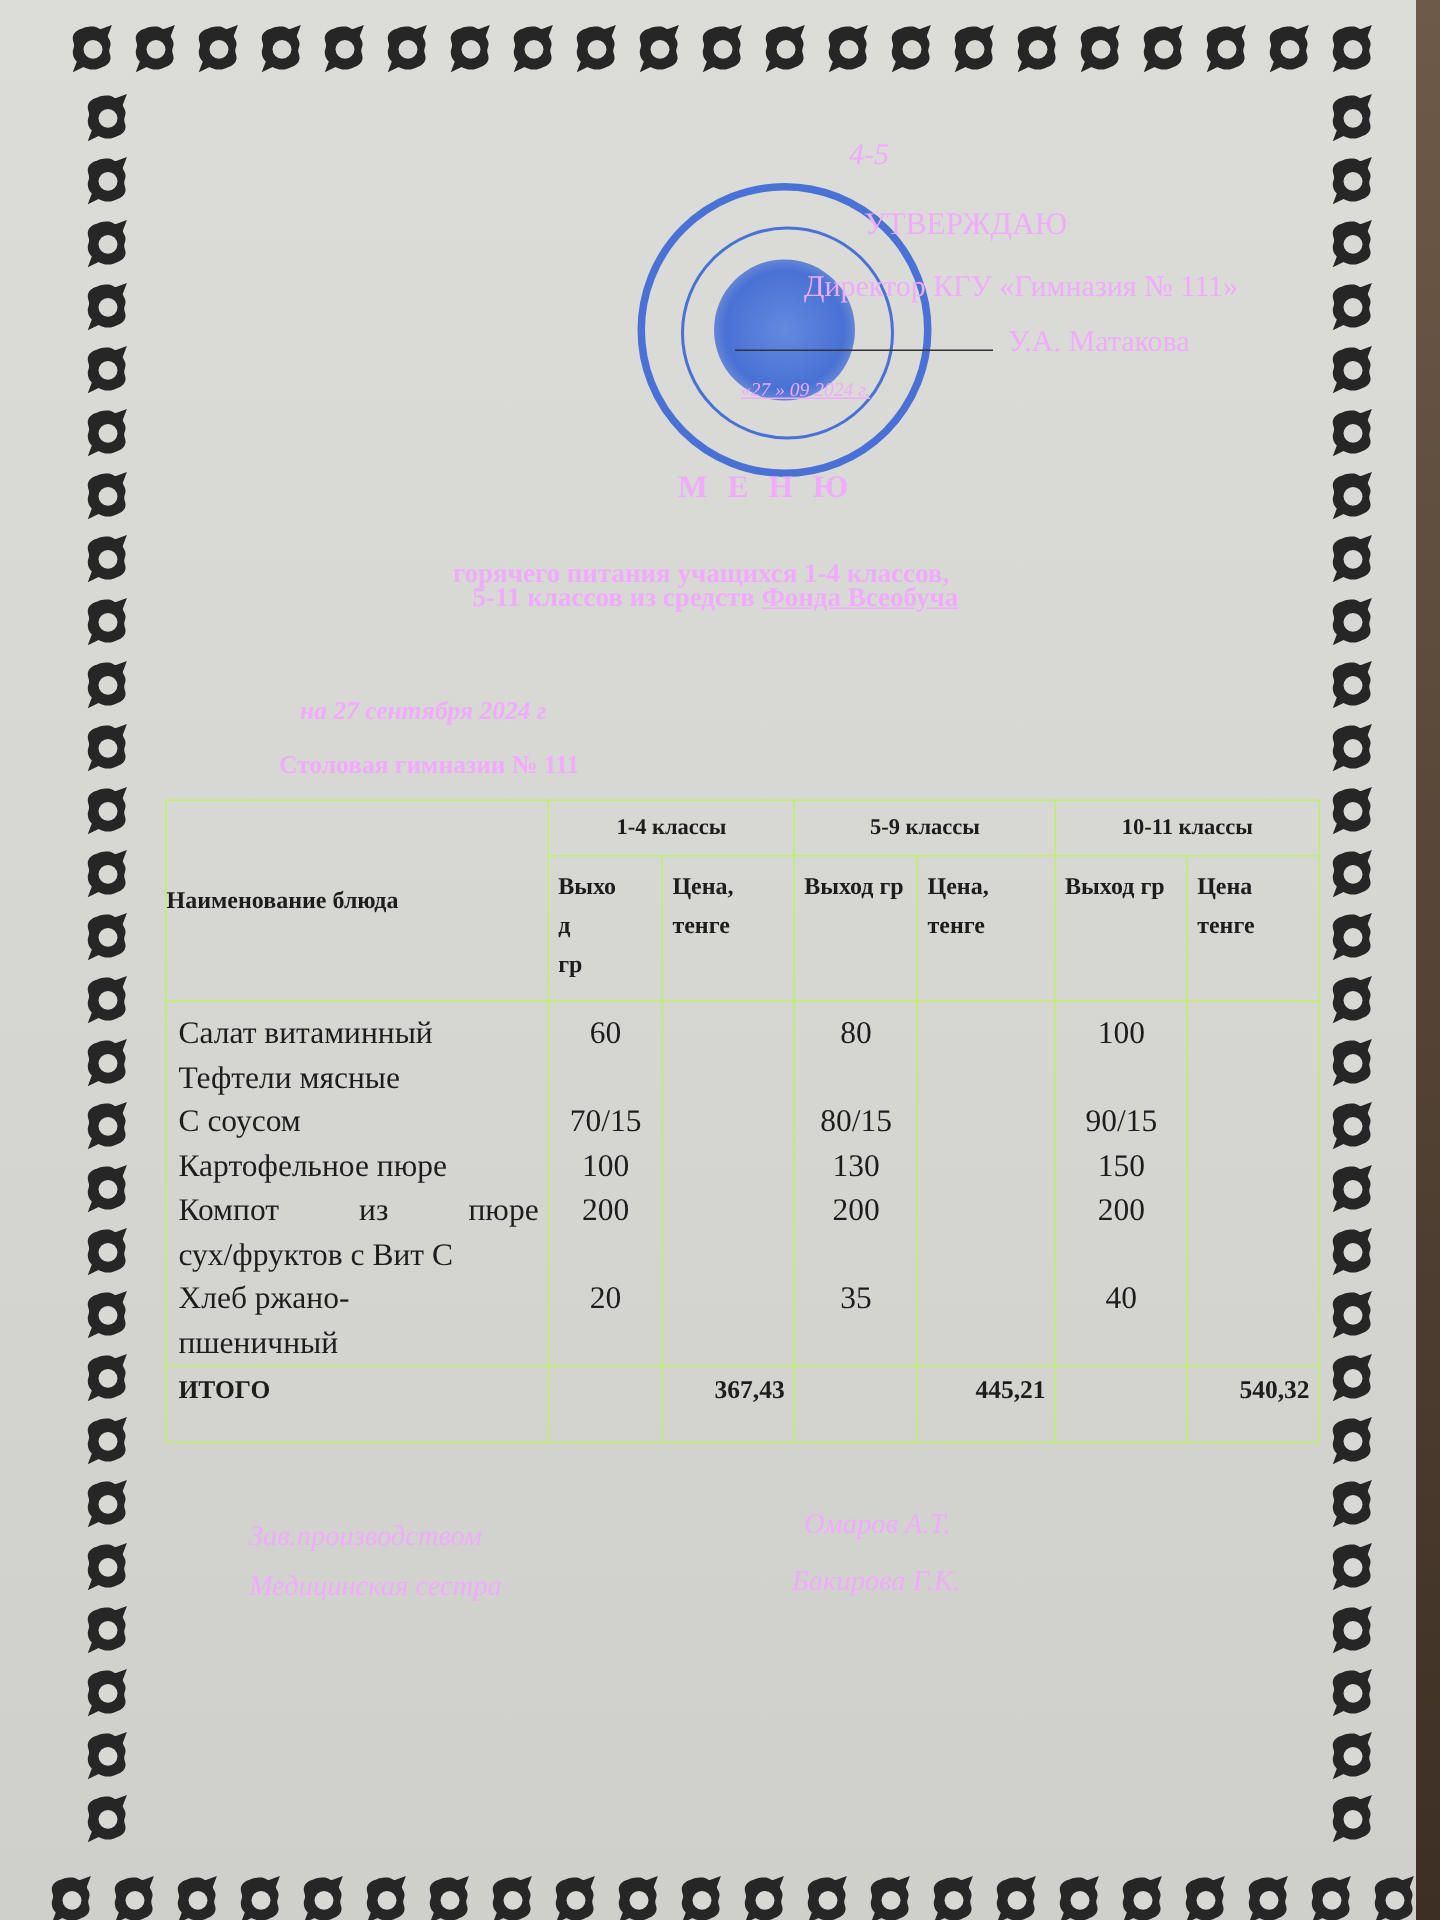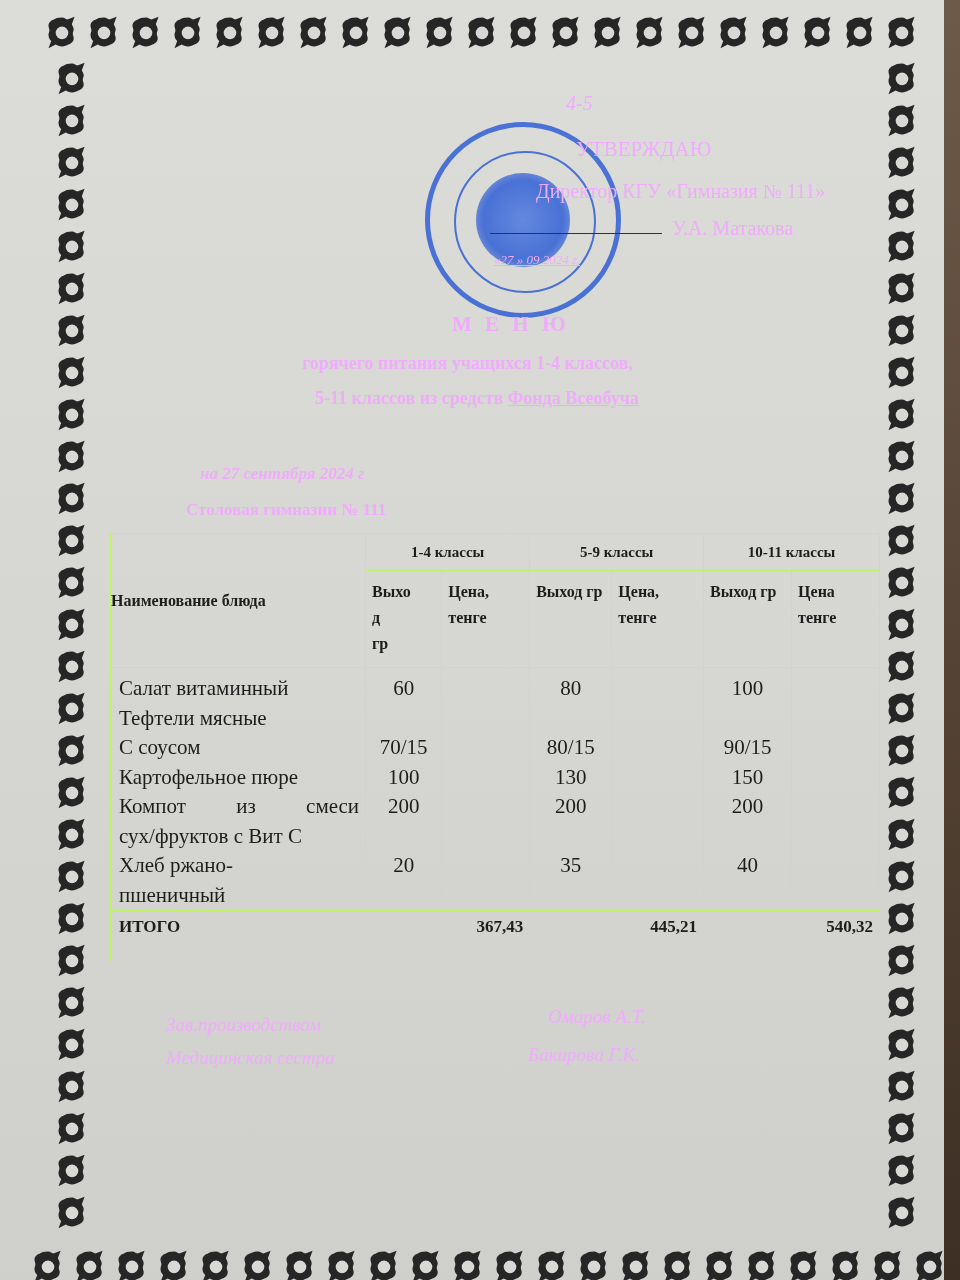--- a/index.html
+++ b/index.html
@@ -40,21 +40,21 @@
   .stamp .inner {
     position:absolute; left:24px; top:24px; width:138px; height:138px;
     border-radius:50%; border:2px solid #2a5bd6;
   }
   .stamp .emblem {
     position:absolute; left:46px; top:46px; width:94px; height:94px;
     border-radius:50%; background:radial-gradient(circle,#4a78e0 0%,#2a5bd6 60%,rgba(42,91,214,0.3) 100%);
   }
 
   .menu-title { left:452px; top:312px; font-size:21px; font-weight:bold; letter-spacing:4px; }
-  .sub1 { left:302px; top:353px; font-size:18px; font-weight:bold; }
+  .sub1 { left:302px; top:372px; font-size:18px; font-weight:bold; }
   .sub2 { left:315px; top:388px; font-size:18px; font-weight:bold; }
   .sub2 u { text-decoration:underline; }
   .date-text { left:200px; top:464px; font-size:17px; font-style:italic; font-weight:bold;text-align:right; }
   .canteen { left:186px; top:500px; font-size:17px; font-weight:bold; }
 
   table.menu {
     position:absolute; left:110px; top:533px; width:770px;
     border-collapse:collapse; color:#1d1d1d;
   }
   table.menu td, table.menu th {
@@ -68,21 +68,21 @@
   .dish-cell div { white-space:nowrap; }
   .dish-cell .justify { display:flex; justify-content:space-between; }
   .val-cell { font-size:21px; text-align:center; line-height:29.5px; padding-top:6px !important; }
   .val-cell div { height:29.5px; }
   .total-row td { height:44px; font-weight:bold; font-size:17px; }
   .total-label { padding:6px 8px 0 8px !important; }
   .total-val { text-align:right; padding:6px 6px 0 0 !important; }
 
   .footer { font-style:italic; font-size:19px; }
   .f1 { left:166px; top:1014px; }
-  .f2 { left:548px; top:1006px; }
+  .f2 { left:536px; top:1006px; }
   .f3 { left:166px; top:1047px; }
   .f4 { left:528px; top:1044px; }
 </style>
 </head>
 <body>
 
 <div class="paper"></div>
 <div class="edge-right"></div>
 
 <div class="orn-row" id="orn-top" style="left:44px; top:14px;">
@@ -725,21 +725,21 @@
   </tr>
   <tr>
     <td class="dish-cell">
       <div>Салат витаминный</div>
       <div>Тефтели мясные</div>
       <div>С соусом</div>
       <div>Картофельное пюре</div>
       <div class="justify">
             <span>Компот</span>
             <span>из</span>
-            <span>смеси</span>
+            <span>пюре</span>
           </div>
       <div>сух/фруктов с Вит С</div>
       <div>Хлеб ржано-</div>
       <div>пшеничный</div>
     </td>
     <td class="val-cell">
       <div>60</div>
       <div></div>
       <div>70/15</div>
       <div>100</div>

